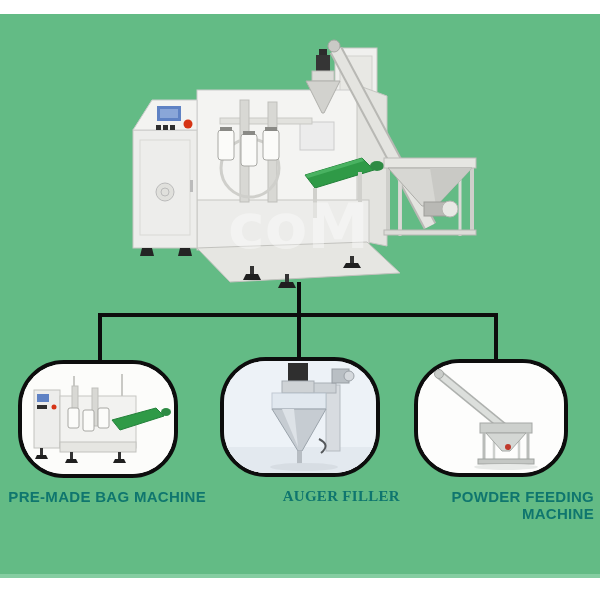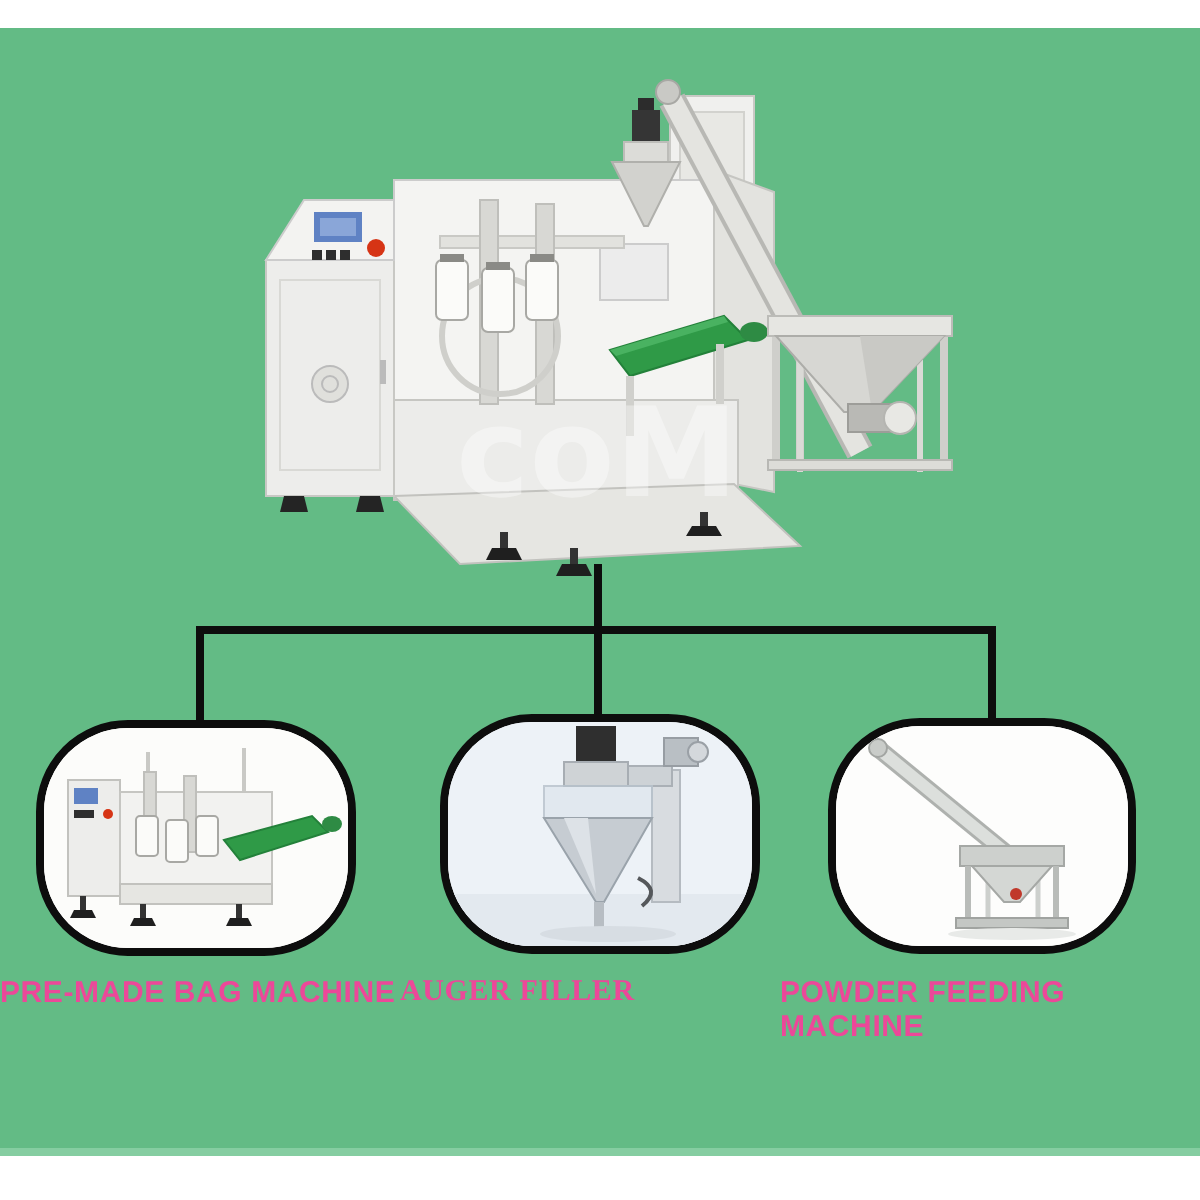--- a/index.html
+++ b/index.html
@@ -22,22 +22,22 @@
   .conn-drop-center{left:297px;top:313px;width:4px;height:48px;}
   .conn-drop-right{left:494px;top:313px;width:4px;height:50px;}
 
   
   .card{position:absolute;border:4px solid #0d0d0d;border-radius:46px;overflow:hidden;background:#fdfdfd;}
   .card svg{display:block;width:100%;height:100%;}
   .card-1{left:18px;top:360px;width:152px;height:110px;}
   .card-2{left:220px;top:357px;width:152px;height:112px;background:#edf2f7;}
   .card-3{left:414px;top:359px;width:146px;height:110px;}
 
-  .card-label{position:absolute;top:488px;text-align:left;
-              font-size:15px;font-weight:bold;letter-spacing:.3px;color:#ec4899;}
+  .card-label{position:absolute;top:488px;text-align:right;
+              font-size:15px;font-weight:bold;letter-spacing:.3px;color:#0f766e;}
   .label-1{left:0px;width:206px;}
   .label-2{left:200px;width:200px;font-family:Liberation Serif, serif;}
   .label-3{left:390px;width:204px;}
 </style>
 </head>
 <body>
 
 <div class="page">
   <div class="green-panel">
     <div class="panel-edge"></div>

